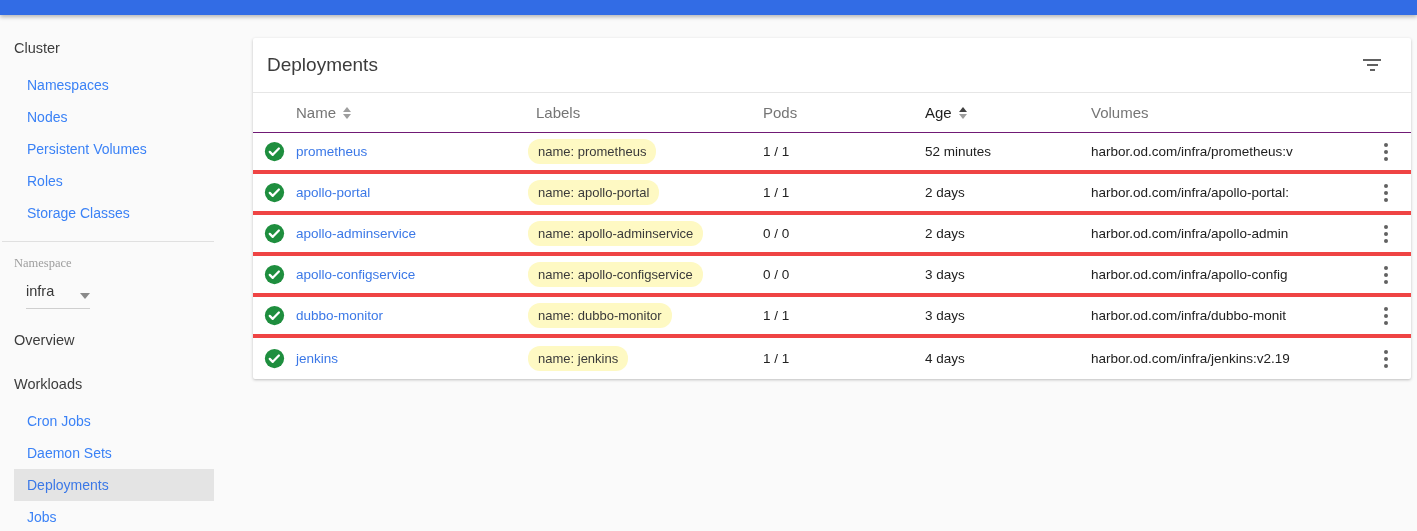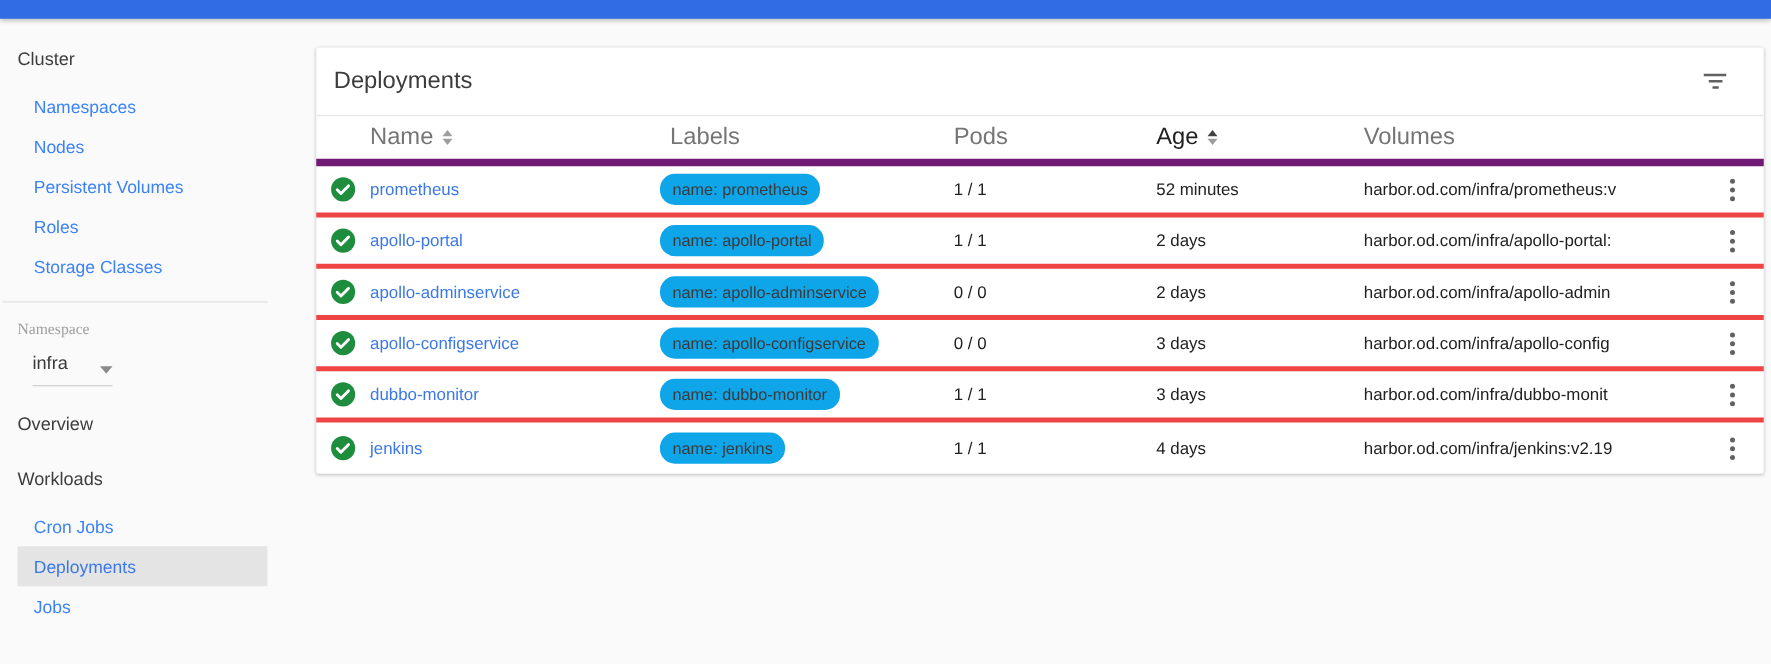--- a/index.html
+++ b/index.html
@@ -99,23 +99,23 @@
   .f1 { width: 18px; } .f2 { width: 11px; } .f3 { width: 5px; margin-bottom: 0 !important; }
 
   
   .tbl-row {
     display: grid;
     grid-template-columns: 43px 240px 227px 162px 166px 269px 1fr;
     align-items: center;
   }
   .tbl-head {
     height: 40px;
-    border-bottom: 6px solid #701a75;
+    border-bottom: 1px solid #701a75;
     color: #757575;
-    font-size: 19px;
+    font-size: 15px;
   }
   .tbl-head .hcell { display: flex; align-items: center; }
   .hcell.active { color: #1f1f1f; font-weight: 500; }
   .sort-icons { display: flex; flex-direction: column; margin-left: 7px; gap: 2px; cursor: pointer; }
   .tri-up {
     width: 0; height: 0;
     border-left: 4px solid transparent;
     border-right: 4px solid transparent;
     border-bottom: 5px solid #9e9e9e;
   }
@@ -131,21 +131,21 @@
     height: 41px;
     border-bottom: 4px solid #ef4444;
     font-size: 13.5px;
   }
   .tbl-body .tbl-row:last-child { border-bottom: none; }
   .cell-status { display: flex; justify-content: center; }
   .status-ok { width: 21px; height: 21px; display: block; cursor: default; }
   .name-link { color: #3b78e7; cursor: pointer; text-decoration: none; }
   .chip {
     display: inline-block;
-    background: #0ea5e9;
+    background: #fef9c3;
     border-radius: 12px;
     padding: 5px 10px;
     font-size: 13px;
     color: #3a3a3a;
     white-space: nowrap;
     margin-left: -8px;
   }
   .cell-images {
     white-space: nowrap;
     overflow: hidden;
@@ -185,20 +185,21 @@
     <div class="ns-select">
       <span class="ns-value">infra</span>
       <span class="caret-down"></span>
     </div>
 
     <div class="side-header mt14">Overview</div>
 
     <div class="side-header mt10">Workloads</div>
     <ul class="side-list">
       <li>Cron Jobs</li>
+      <li>Daemon Sets</li>
       <li class="selected">Deployments</li>
       <li>Jobs</li>
     </ul>
   </nav>
 
   <main class="main">
     <section class="card">
 
       <div class="card-header">
         <h1 class="card-title">Deployments</h1>

